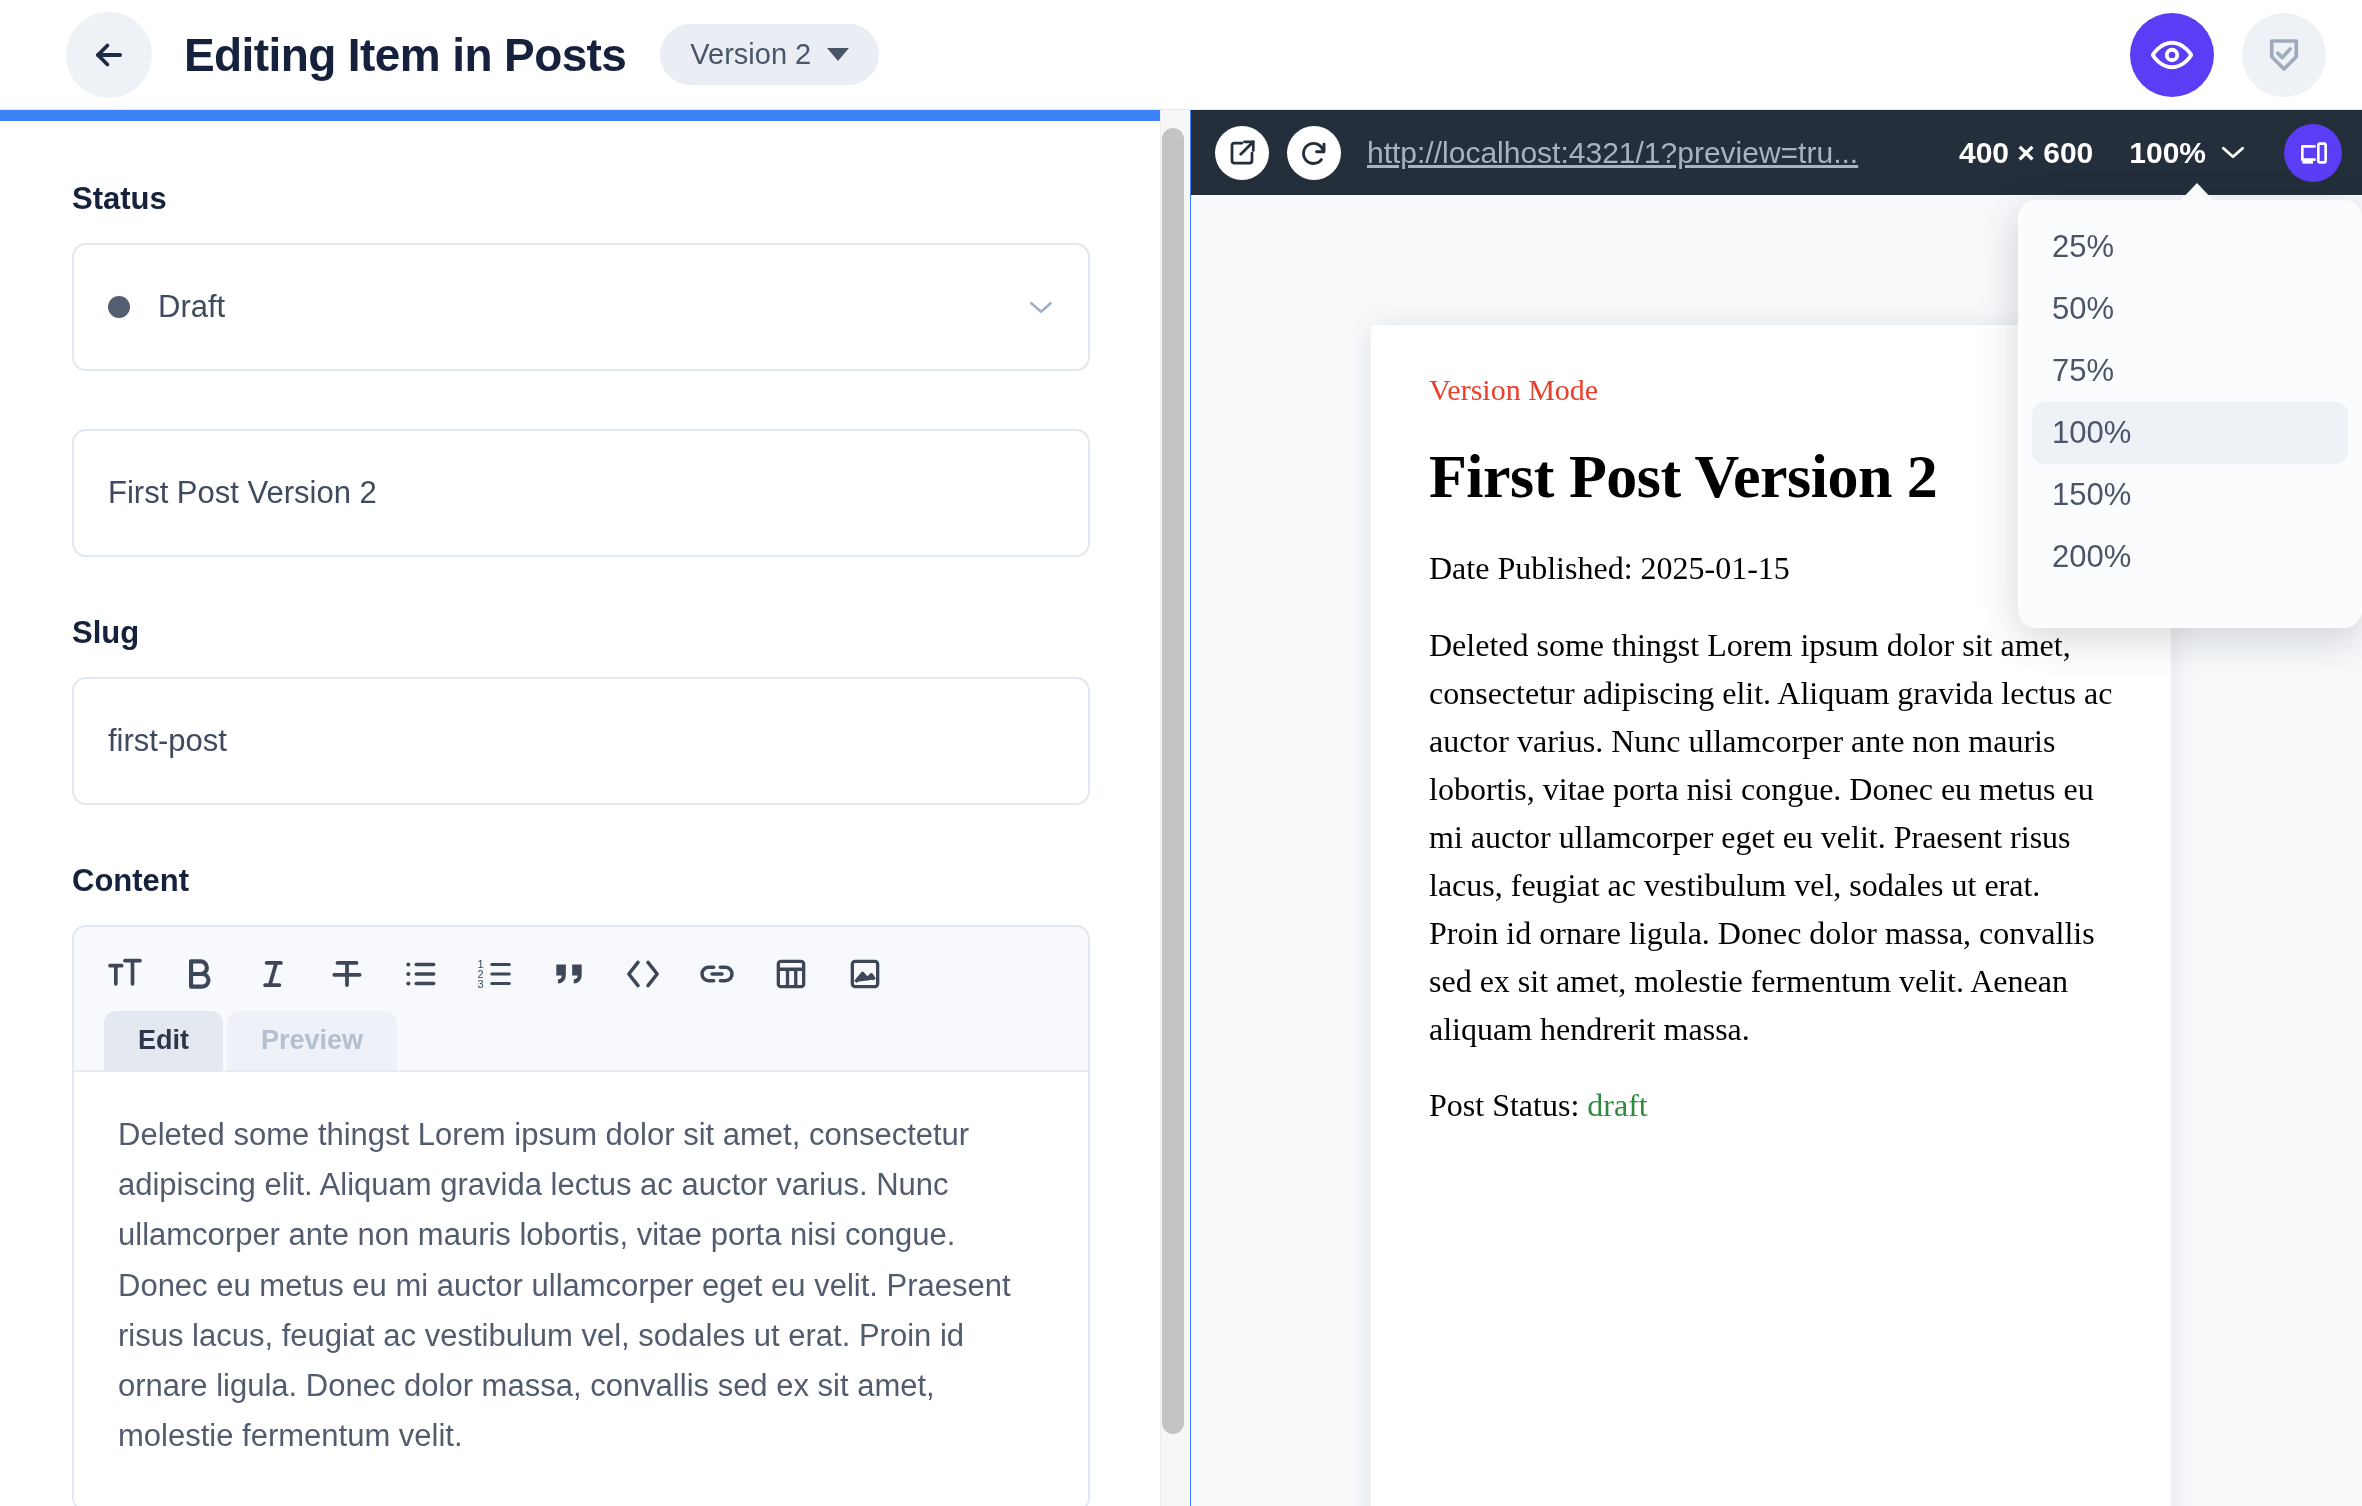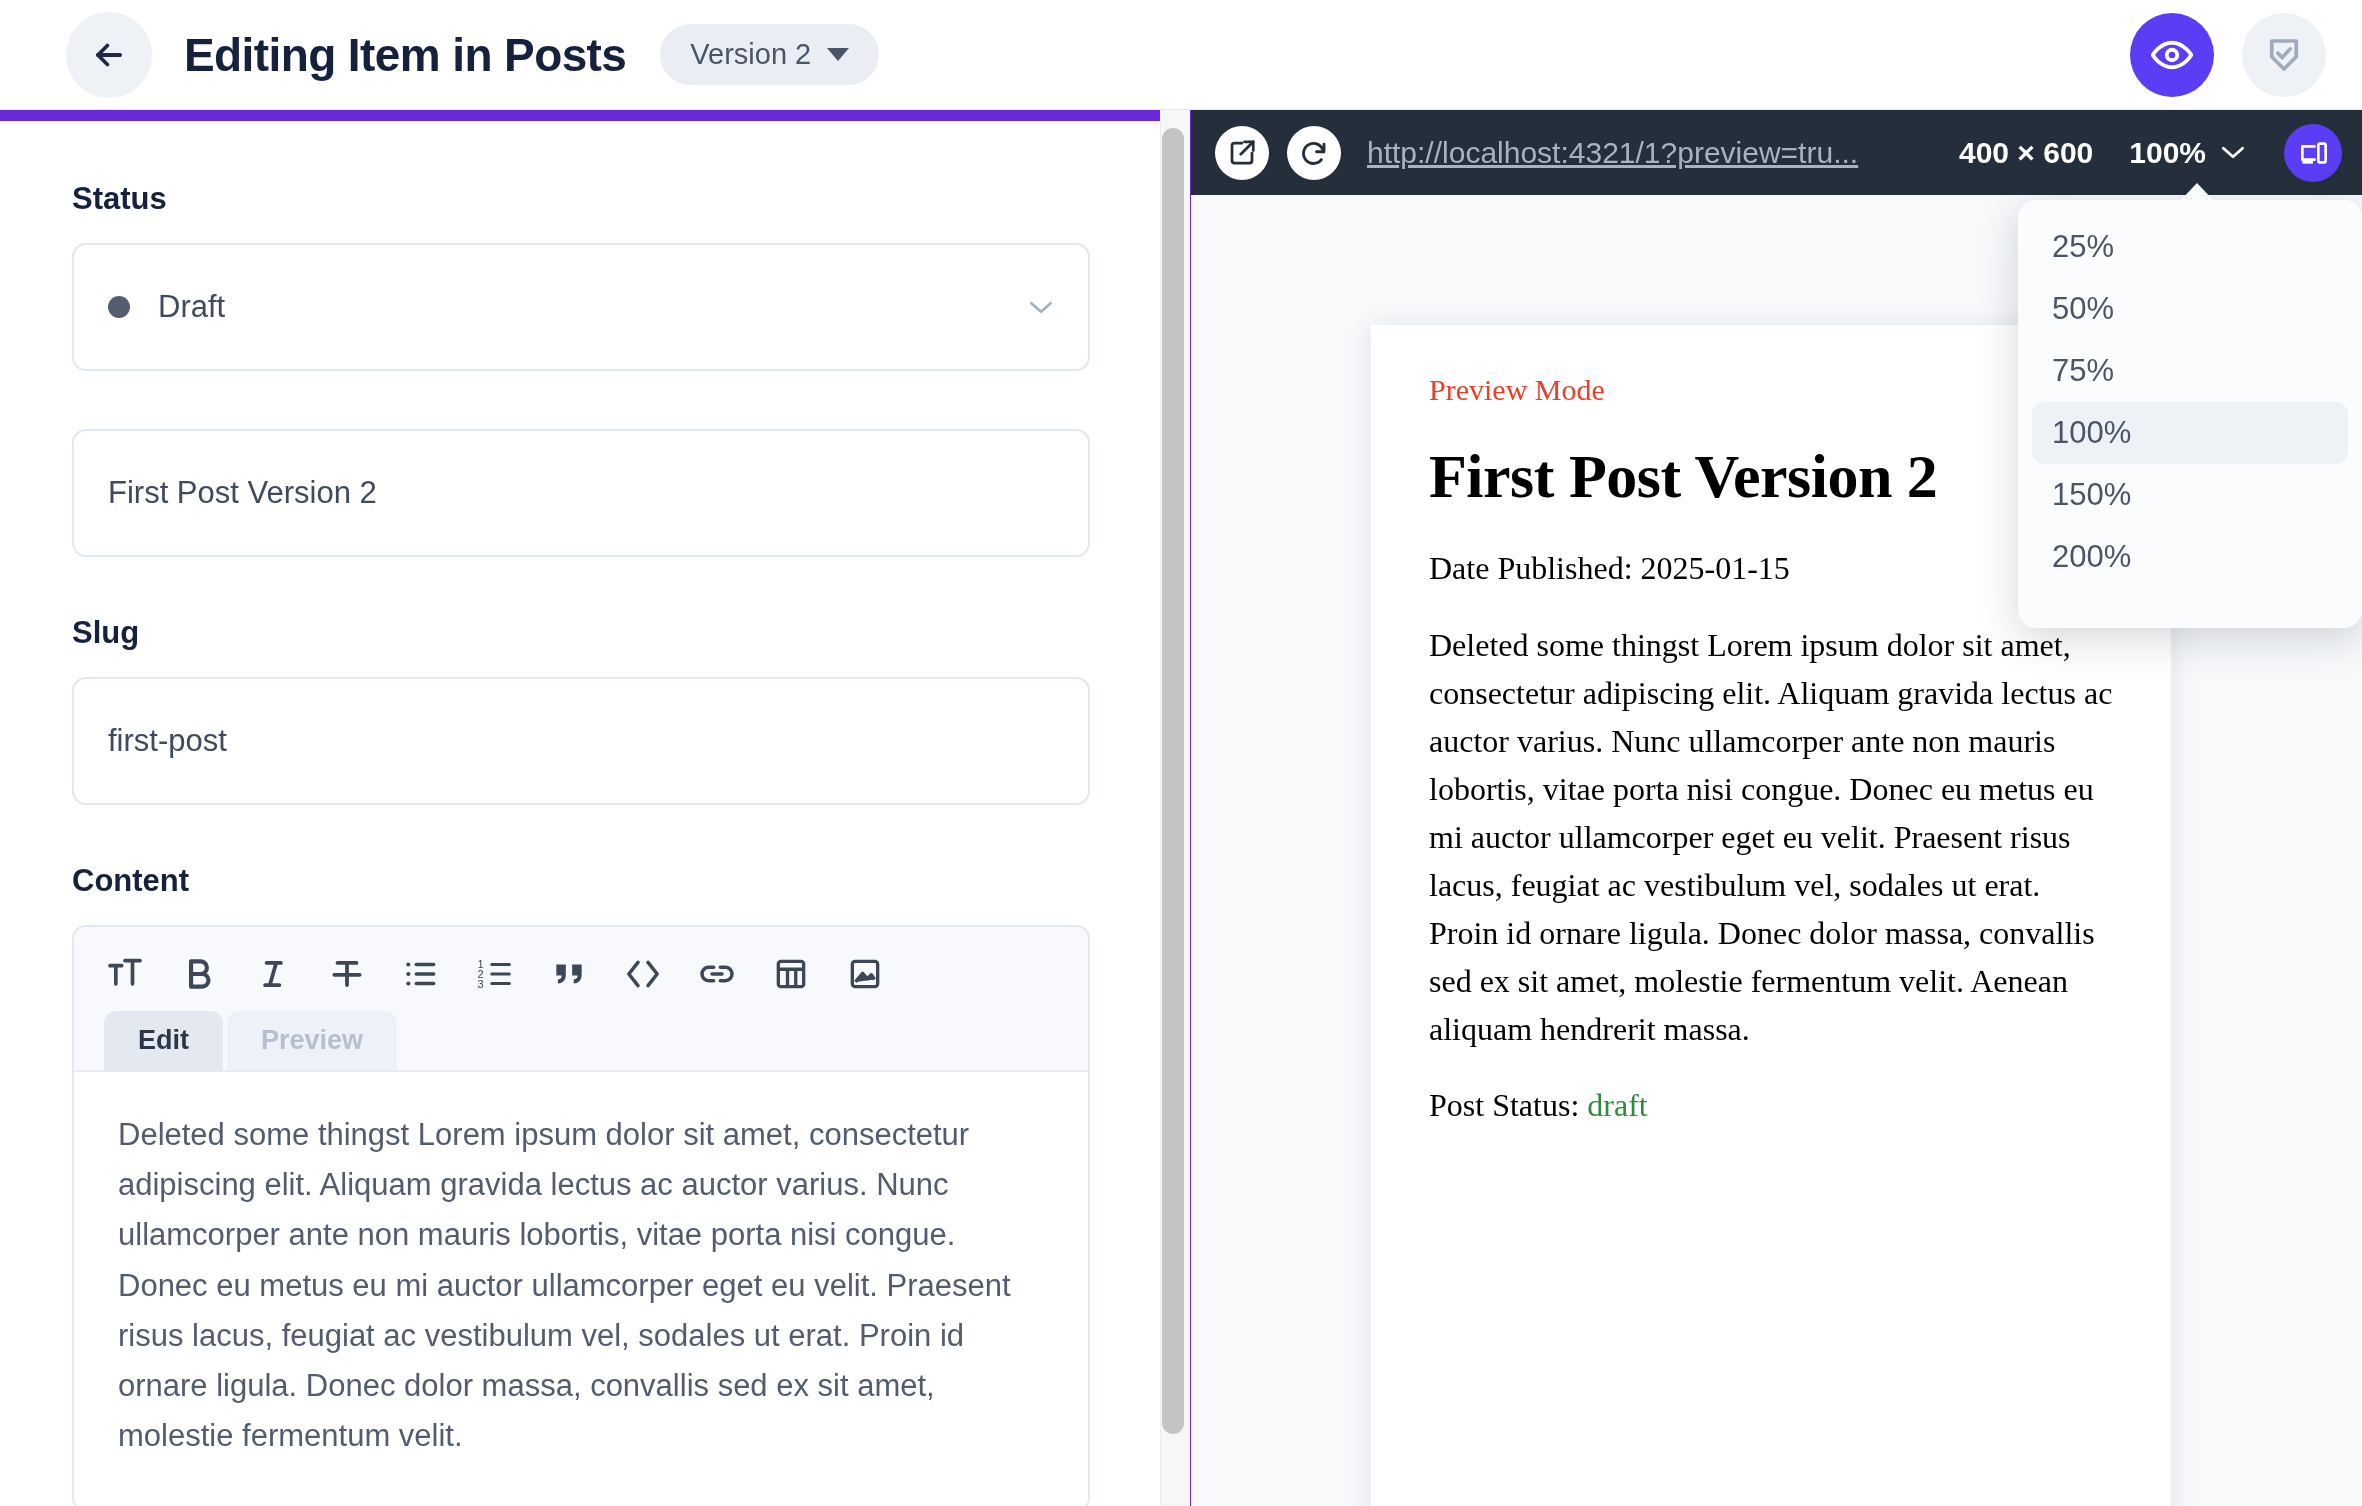--- a/index.html
+++ b/index.html
@@ -3,21 +3,21 @@
 <meta charset="utf-8">
 <style>
   * { box-sizing: border-box; margin: 0; padding: 0; }
   html, body {
     width: 2362px; height: 1506px;
     font-family: "Liberation Sans", sans-serif;
     background: #ffffff;
     overflow: hidden;
   }
 
-  #app { position: relative; width: 2362px; height: 1506px; background:#6d28d9; }
+  #app { position: relative; width: 2362px; height: 1506px; background:#3b82f6; }
 
   
   .header {
     position: absolute; left:0; top:0; width:2362px; height:110px;
     background:#ffffff;
     border-bottom:1px solid #e6e9ef;
     display:flex; align-items:center;
     padding: 0 36px 0 66px;
   }
   .back-btn {
@@ -413,21 +413,21 @@
         <svg viewBox="0 0 24 24" fill="none" stroke="#ffffff" stroke-width="2" stroke-linejoin="round" width="32" height="32">
           <path d="M14 17H4V7h10"></path>
           <line x1="4" y1="19" x2="12" y2="19"></line>
           <rect x="16" y="5" width="5.5" height="14" rx="1.2"></rect>
         </svg>
       </div>
     </div>
 
     <div class="device-frame">
       <div class="device-inner">
-        <div class="pv-mode">Preview Mode</div>
+        <div class="pv-mode">Version Mode</div>
         <h1 class="pv-title">First Post Version 2</h1>
         <div class="pv-date">Date Published: 2025-01-15</div>
         <p class="pv-body">Deleted some thingst Lorem ipsum dolor sit amet, consectetur adipiscing elit. Aliquam gravida lectus ac auctor varius. Nunc ullamcorper ante non mauris lobortis, vitae porta nisi congue. Donec eu metus eu mi auctor ullamcorper eget eu velit. Praesent risus lacus, feugiat ac vestibulum vel, sodales ut erat. Proin id ornare ligula. Donec dolor massa, convallis sed ex sit amet, molestie fermentum velit. Aenean aliquam hendrerit massa.</p>
         <div class="pv-status">
           <span>Post Status:</span>
           <span class="draft">draft</span>
         </div>
       </div>
     </div>
   </div>

